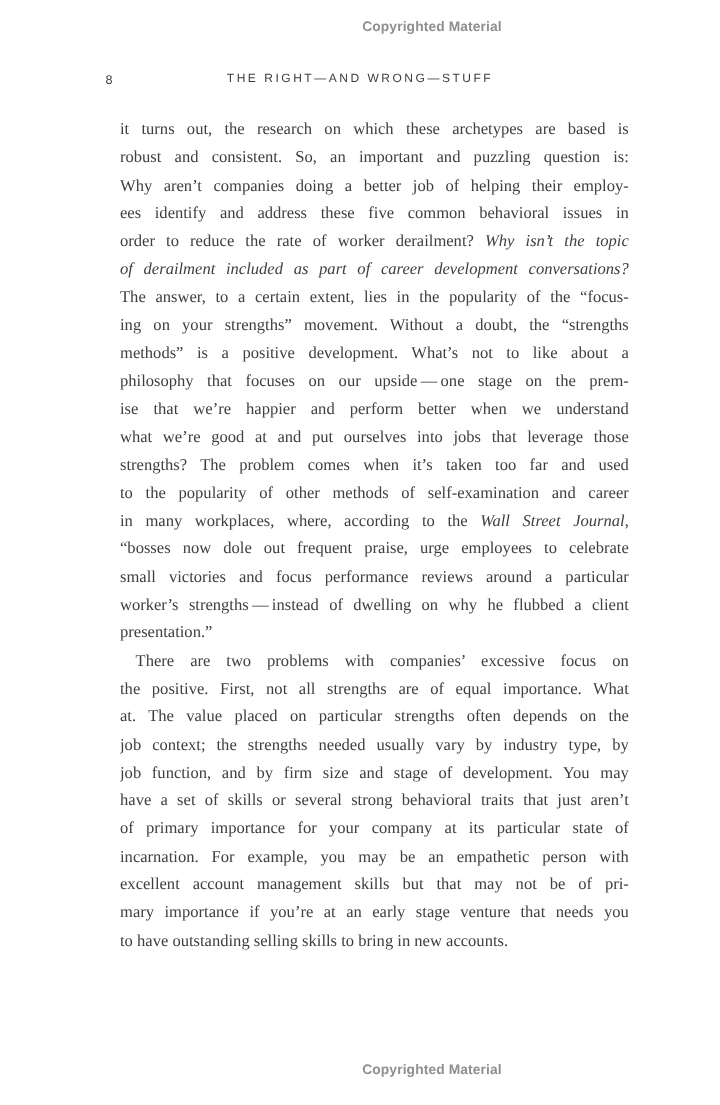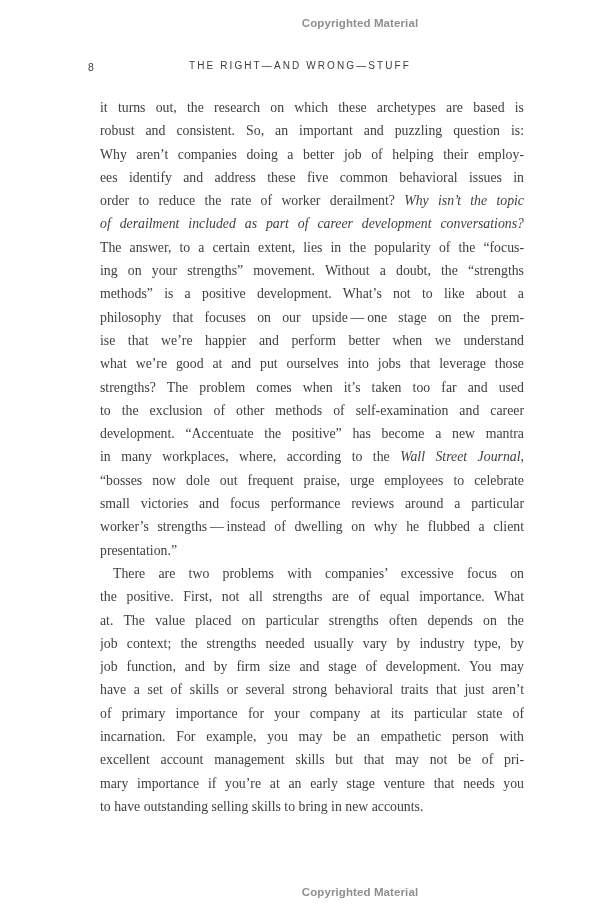--- a/index.html
+++ b/index.html
@@ -90,22 +90,21 @@
       <div class="line"><span>ees identify and address these five common behavioral issues in</span></div>
       <div class="line"><span>order to reduce the rate of worker derailment? </span><span class="i">Why isn’t the topic</span></div>
       <div class="line"><span class="i">of derailment included as part of career development conversations?</span></div>
       <div class="line"><span>The answer, to a certain extent, lies in the popularity of the “focus-</span></div>
       <div class="line"><span>ing on your strengths” movement. Without a doubt, the “strengths</span></div>
       <div class="line"><span>methods” is a positive development. What’s not to like about a</span></div>
       <div class="line"><span>philosophy that focuses on our upside — one stage on the prem-</span></div>
       <div class="line"><span>ise that we’re happier and perform better when we understand</span></div>
       <div class="line"><span>what we’re good at and put ourselves into jobs that leverage those</span></div>
       <div class="line"><span>strengths? The problem comes when it’s taken too far and used</span></div>
-      <div class="line"><span>to the exclusion of other methods of self-examination and career</span></div>
-      <div class="line"><span>development. “Accentuate the positive” has become a new mantra</span></div>
+      <div class="line"><span>to the popularity of other methods of self-examination and career</span></div>
       <div class="line"><span>in many workplaces, where, according to the </span><span class="i">Wall Street Journal</span><span>,</span></div>
       <div class="line"><span>“bosses now dole out frequent praise, urge employees to celebrate</span></div>
       <div class="line"><span>small victories and focus performance reviews around a particular</span></div>
       <div class="line"><span>worker’s strengths — instead of dwelling on why he flubbed a client</span></div>
       <div class="line last"><span>presentation.”</span></div>
       <div class="line indent"><span>There are two problems with companies’ excessive focus on</span></div>
       <div class="line"><span>the positive. First, not all strengths are of equal importance. What</span></div>
       <div class="line"><span>at. The value placed on particular strengths often depends on the</span></div>
       <div class="line"><span>job context; the strengths needed usually vary by industry type, by</span></div>
       <div class="line"><span>job function, and by firm size and stage of development. You may</span></div>

